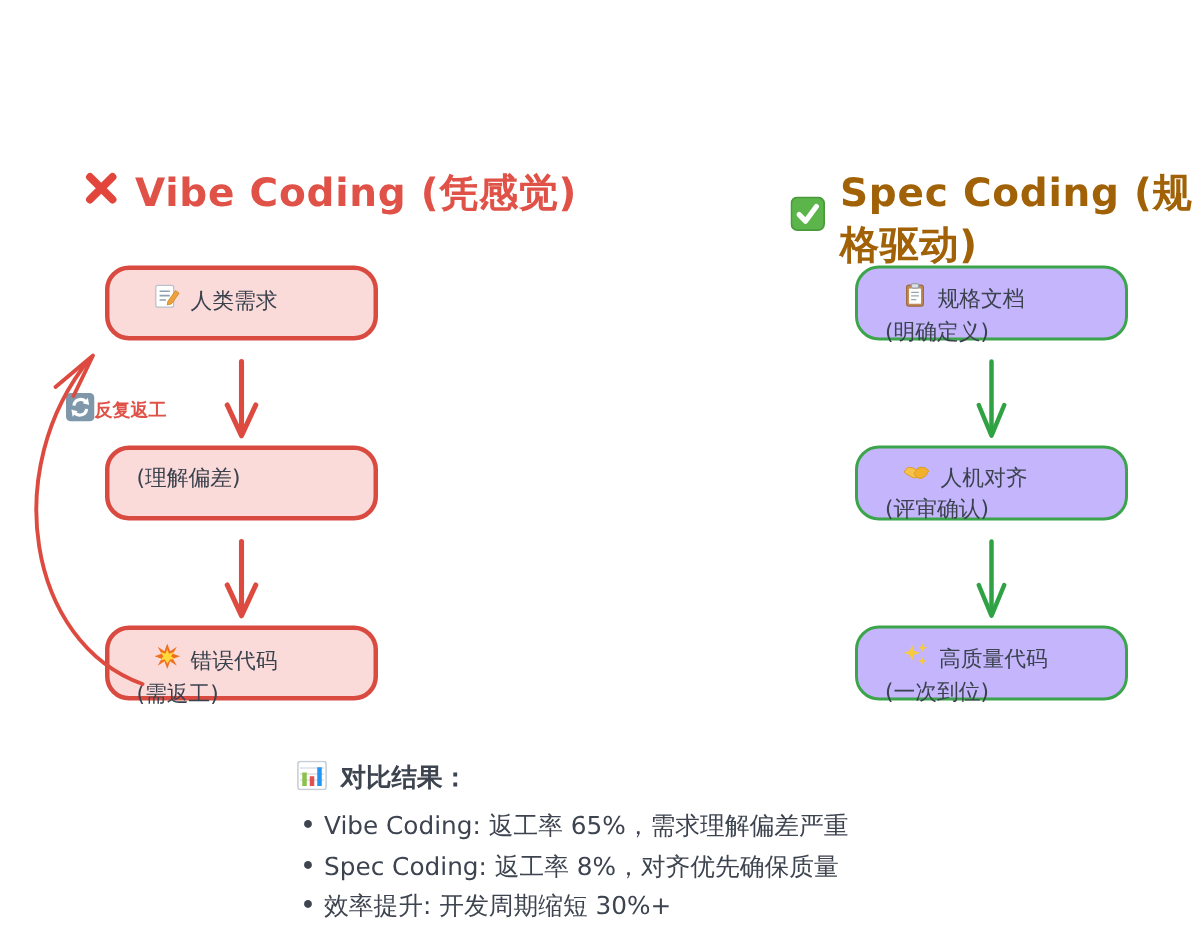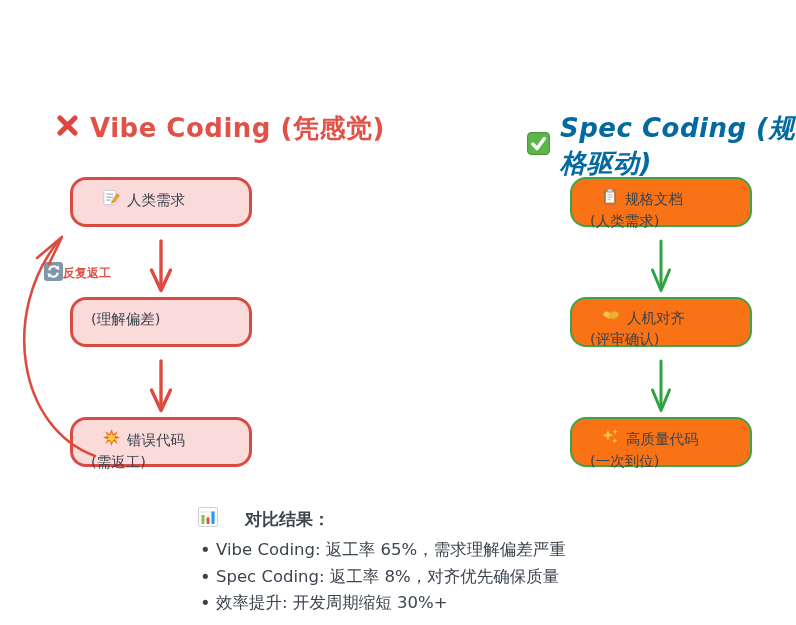--- a/index.html
+++ b/index.html
@@ -11,39 +11,39 @@
   .title {
     position:absolute; top:16px; left:0; width:100%;
     text-align:center; font-size:32px; font-weight:bold;
     color:#2878c9; letter-spacing:1px;
   }
   .col-header {
     position:absolute; display:flex; align-items:center; gap:10px;
     font-size:26px; font-weight:bold; letter-spacing:0.5px;
   }
   .col-header.vibe { left:55px; top:111px; color:#e05247; }
-  .col-header.spec { left:527px; top:111px; color:#0369a1;font-style:italic; }
+  .col-header.spec { left:527px; top:111px; color:#a16207; }
   .flow-box {
     position:absolute; width:182px; height:50px; border-radius:16px;
     padding:9px 8px 8px 18px; font-size:14.5px; line-height:21px; color:#3a424d;
   }
   .flow-box.red  { background:#fbdada; border:3px solid #d94b40; }
-  .flow-box.green{ background:#f97316; border:2.5px solid #3ca44a; }
+  .flow-box.green{ background:#c4b5fd; border:2.5px solid #3ca44a; }
   .box-line1 { display:flex; align-items:center; gap:7px; margin-left:12px; }
   .box-line1 svg { flex:0 0 auto; }
   .lbox { left:70px; } .rbox { left:570px; }
   .row1 { top:177px; } .row2 { top:297px; } .row3 { top:417px; }
   .loop-label {
     position:absolute; left:44px; top:262px; display:flex; align-items:center;
     gap:0; color:#e05247; font-size:12px; font-weight:bold;
   }
   .arrow-layer { position:absolute; left:0; top:0; pointer-events:none; }
   .summary { position:absolute; left:198px; top:507px; color:#3d4450; }
   .summary-head {
-    display:flex; align-items:flex-end; gap:27px;
+    display:flex; align-items:flex-start; gap:9px;
     font-size:17px; font-weight:bold; margin-bottom:6px;
   }
   .summary-list { list-style:none; }
   .summary-list li {
     position:relative; font-size:16.5px; line-height:26.5px; padding-left:18px;
   }
   .summary-list li::before {
     content:"•"; position:absolute; left:2px; top:0; font-size:18px; color:#3d4450;
   }
 </style>
@@ -111,21 +111,21 @@
             <rect x="3" y="2" width="14" height="17.5" rx="2" fill="#c28a5a" stroke="#9c6b3f"></rect>
             <rect x="5" y="4.8" width="10" height="12.8" rx="0.8" fill="#fdfdfa"></rect>
             <line x1="6.8" y1="8" x2="13.2" y2="8" stroke="#9aa5b0" stroke-width="1"></line>
             <line x1="6.8" y1="11" x2="13.2" y2="11" stroke="#9aa5b0" stroke-width="1"></line>
             <line x1="6.8" y1="14" x2="11" y2="14" stroke="#9aa5b0" stroke-width="1"></line>
             <rect x="7" y="0.8" width="6" height="3.6" rx="1.2" fill="#dde1e6" stroke="#98a1ab"></rect>
           </svg>
       </span>
       <span>规格文档</span>
     </div>
-    <div>(人类需求)</div>
+    <div>(明确定义)</div>
   </div>
 
   <div class="flow-box green rbox row2">
     <div class="box-line1">
       <span>
         <svg width="18" height="15" viewBox="0 0 22 18">
             <path d="M1 8 Q3 3 7.5 4.5 L11 6 Q12 4 15 4.5 L13 11 Q10 14 7 12 L2.5 9.5 Z" fill="#f6c34a" stroke="#d99b2b" stroke-width="0.8"></path>
             <path d="M11 6 Q14 3 18 4.5 L21 7 Q19 12 15.5 13 Q12.5 14 10.5 11.5 L9 9.5 Z" fill="#f3b02c" stroke="#d99b2b" stroke-width="0.8"></path>
           </svg>
       </span>

